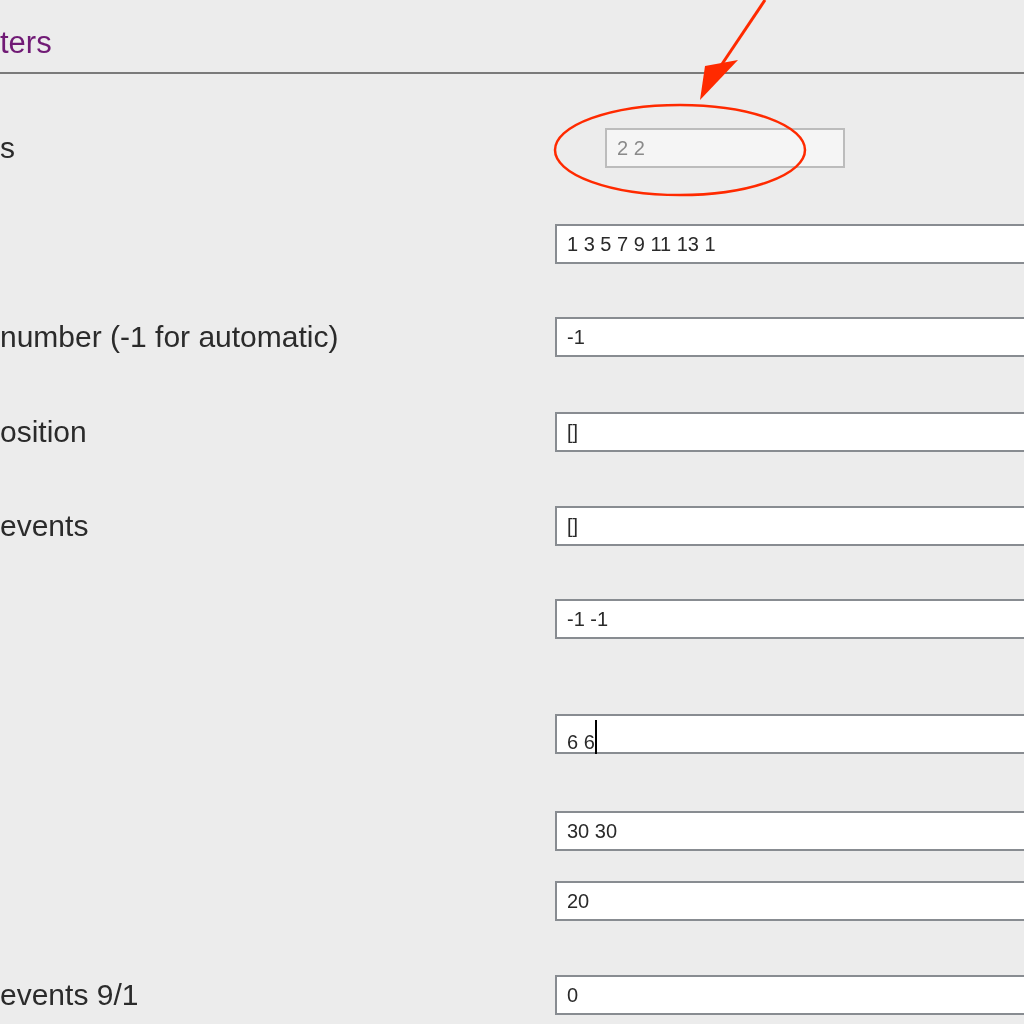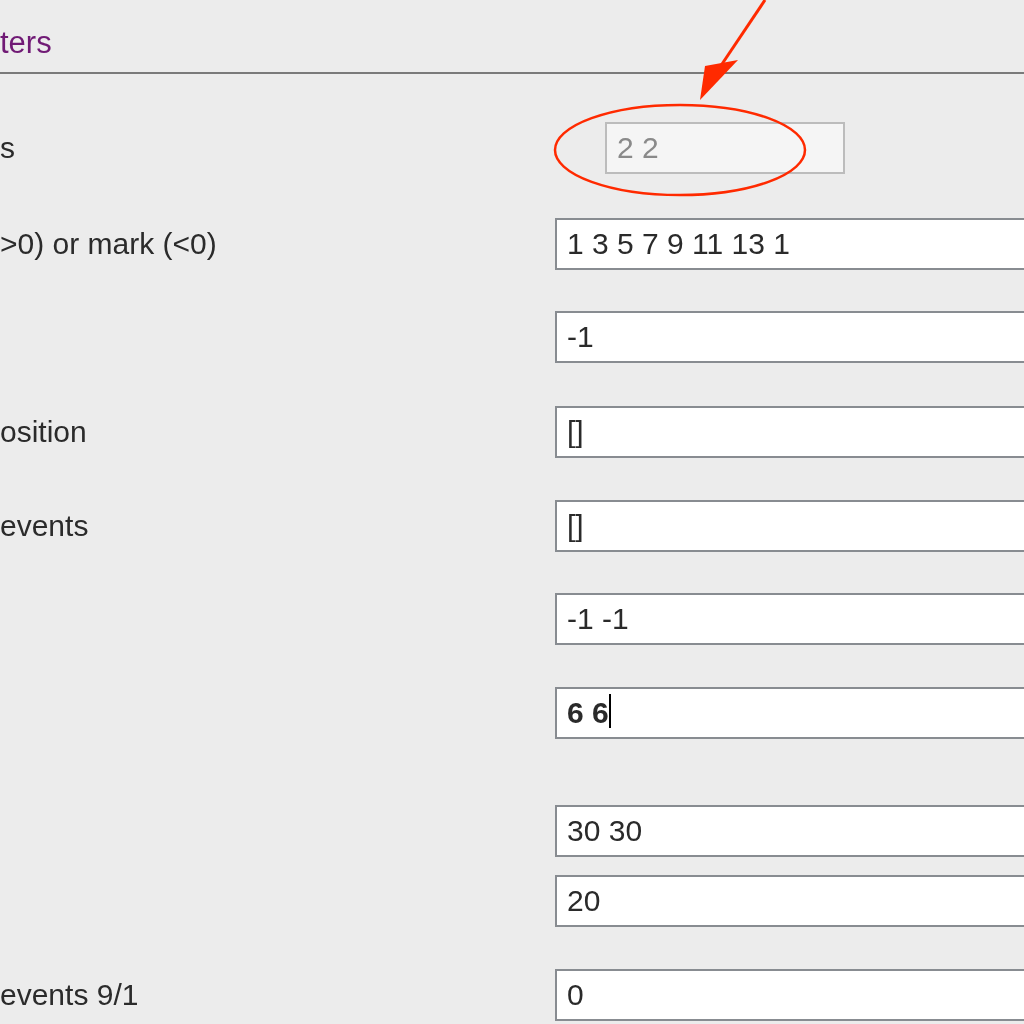--- a/index.html
+++ b/index.html
@@ -55,26 +55,26 @@
     position: absolute;
     left: 0;
     color: #2b2b2b;
     font-size: 30px;
     white-space: nowrap;
   }
   .field {
     position: absolute;
     left: 555px;
     right: -2px; 
-    height: 52px;
+    height: 40px;
     background: #ffffff;
     border: 2px solid #888c91;
     box-sizing: border-box;
     font-family: inherit;
-    font-size: 30px;
+    font-size: 20px;
     color: #2a2a2a;
     padding: 4px 8px 4px 10px;
     line-height: 40px;
     outline: none;
   }
   .field.disabled {
     background: #f5f5f5;
     color: #8a8a8a;
     border-color: #bcbcbc;
   }
@@ -104,43 +104,43 @@
 
 <div class="section-title">ters</div>
 <div class="section-rule"></div>
 
 <div class="row" style="top:120px;">
   <span class="label">s</span>
   <input class="field disabled" style="left: 605px; width: 240px; right: auto;" readonly="" value="2 2">
 </div>
 
 <div class="row" style="top:216px;">
-  <span class="label">&gt;0) or mark (&lt;0)</span>
   <input class="field" value="1 3 5 7 9 11 13 1" style="">
 </div>
 
 <div class="row" style="top:309px;">
+  <span class="label">number (-1 for automatic)</span>
   <input class="field" value="-1" style="">
 </div>
 
 <div class="row" style="top:404px;padding-left:8px;">
   <span class="label">osition</span>
   <input class="field" value="[]" style="">
 </div>
 
 <div class="row" style="top:498px;">
   <span class="label">events</span>
   <input class="field" value="[]" style="">
 </div>
 
 <div class="row" style="top:591px;">
   <input class="field" value="-1 -1" style="">
 </div>
 
-<div class="row" style="top:685px;font-weight:bold;">
+<div class="row" style="top:706px;">
   <div class="field">
     <span>6 6</span><span class="caret"></span>
   </div>
 </div>
 
 <div class="row" style="top:803px;">
   <input class="field" value="30 30" style="">
 </div>
 
 <div class="row" style="top:873px;">

